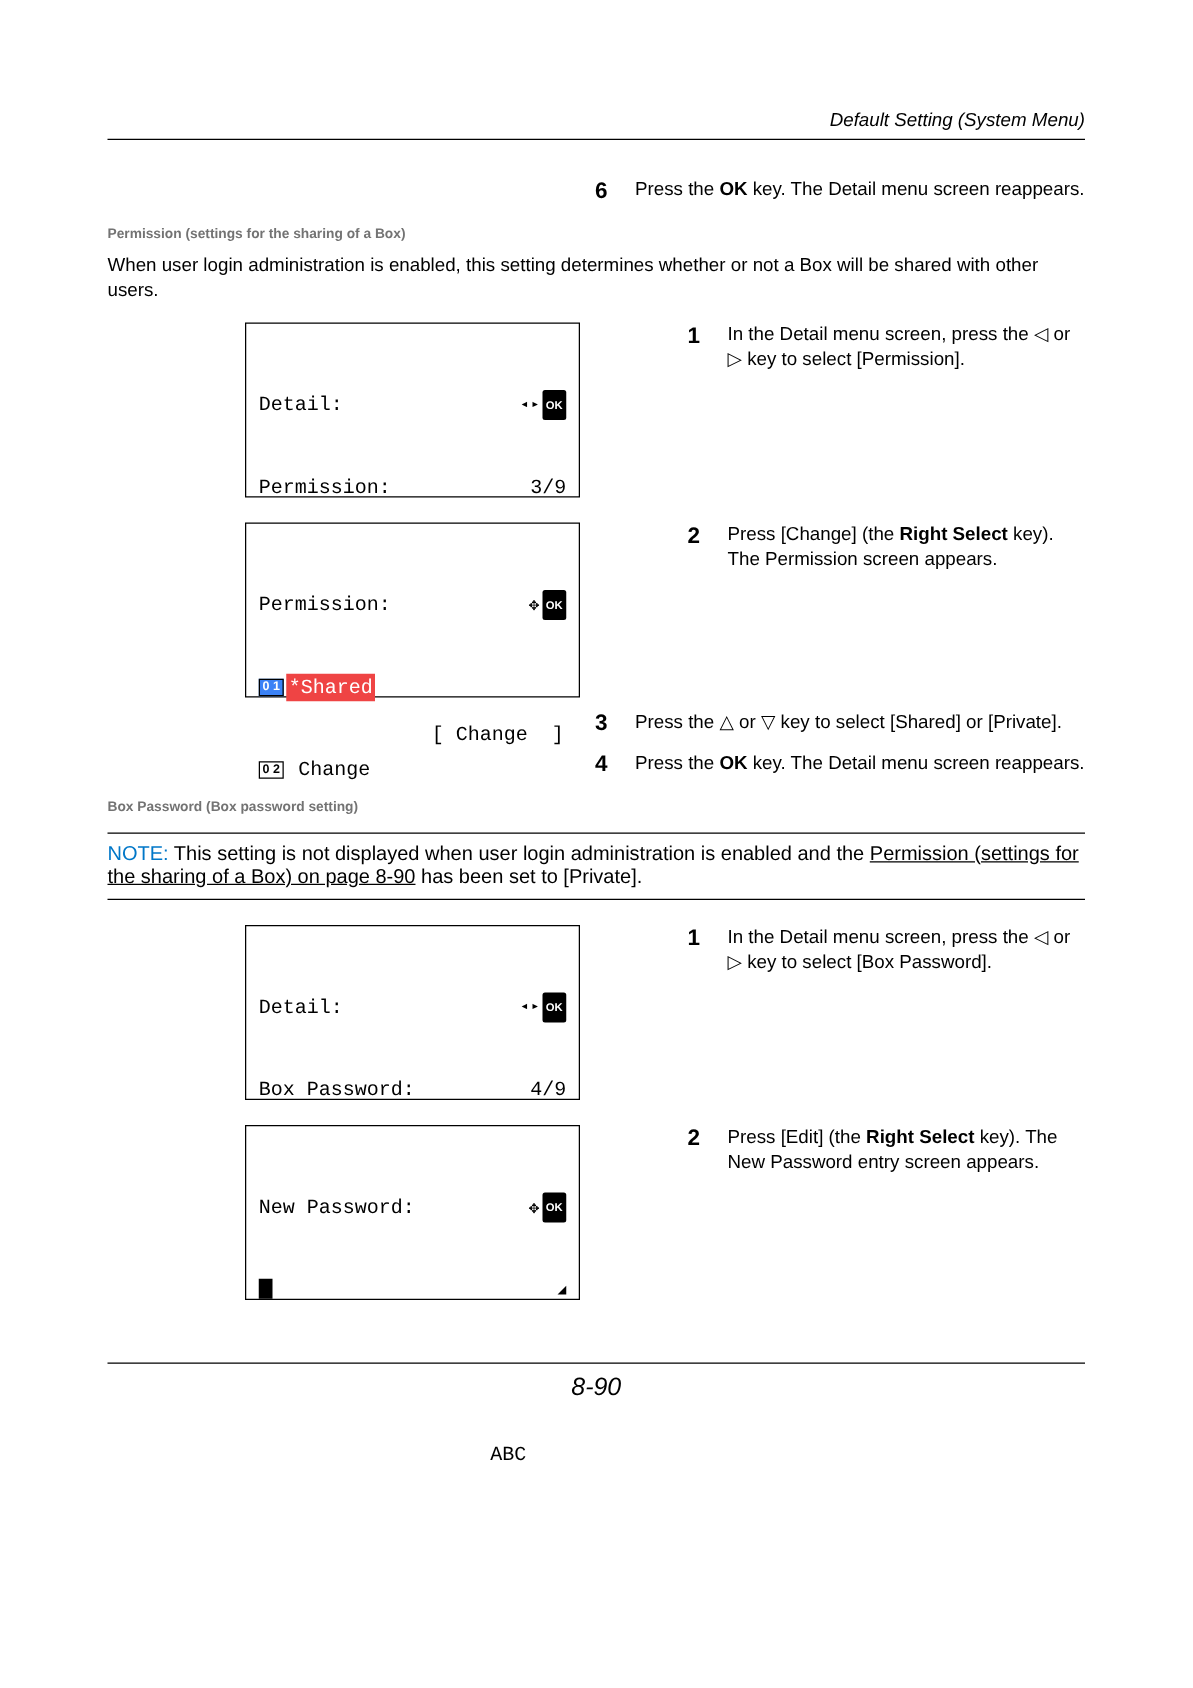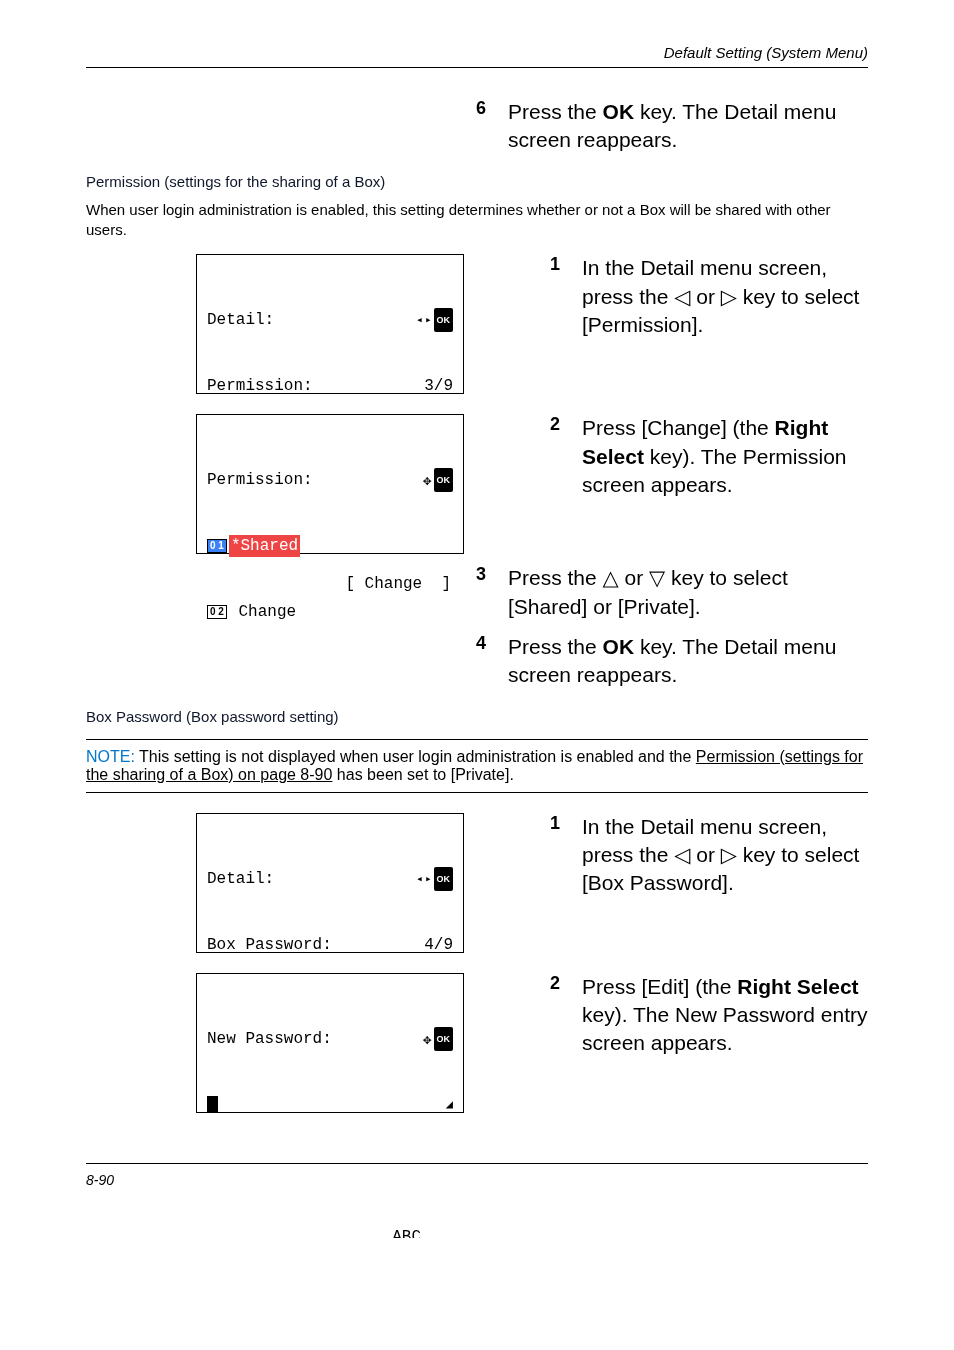--- a/index.html
+++ b/index.html
@@ -1,45 +1,45 @@
 <!DOCTYPE html>
 <html><head>
   <meta charset="utf-8">
   <style>
     * { box-sizing: border-box; margin: 0; padding: 0; }
     html, body { width: 954px; background: #fff; font-family: Arial, Helvetica, sans-serif; color: #000; }
-    .page { width: 954px; padding: 44px 86px 50px 86px; position: relative; }
+    .page { width: 954px; padding: 44px 86px 50px 86px; position: relative; margin-top: 44px; }
     .header-right { text-align: right; font-style: italic; font-size: 15px; margin-bottom: 6px; }
     .hr { border: none; border-top: 1px solid #000; margin-bottom: 30px; }
     .hr-footer { border: none; border-top: 1px solid #000; margin-top: 50px; }
-    .blue-heading { color: #0f172a; font-weight: normal; font-size: 15px; margin: 18px 0 10px 0; }
+    .blue-heading { color: #737373; font-weight: bold; font-size: 11px; margin: 18px 0 10px 0; }
     .body-text { font-size: 15px; line-height: 1.35; margin-bottom: 14px; }
     .step-row { display: flex; align-items: flex-start; gap: 14px; margin-bottom: 12px; }
     .step-num { font-weight: bold; font-size: 18px; min-width: 18px; flex-shrink: 0; }
-    .step-text { font-size: 21px; line-height: 1.35; }
+    .step-text { font-size: 15px; line-height: 1.35; }
     .step-only { padding-left: 390px; }
     .split { display: flex; align-items: flex-start; gap: 34px; margin-bottom: 10px; }
     .left-col { width: 320px; flex-shrink: 0; margin-left: 110px; }
     .right-col { flex: 1; }
     .lcd { border: 1.5px solid #000; width: 268px; height: 140px; padding: 10px 10px; font-family: "Courier New", monospace; font-size: 16px; line-height: 22px; position: relative; white-space: pre; background: #fff; }
     .lcd .line { display: flex; justify-content: space-between; align-items: center; height: 22px; }
     .lcd .indicator { display: inline-flex; align-items: center; gap: 2px; }
     .ok-badge { display: inline-block; background: #000; color: #fff; font-size: 9px; font-weight: bold; padding: 1px 3px; border-radius: 2px; font-family: Arial, sans-serif; vertical-align: middle; }
     .tri { font-size: 11px; }
     .highlight-row { display: flex; align-items: center; height: 22px; }
     .highlight-num { display: inline-block; border: 1.5px solid #000; font-size: 10px; font-weight: bold; font-family: Arial, sans-serif; padding: 0 2px; line-height: 12px; margin-right: 2px; }
     .highlight-num.inv { background: #3b82f6; color: #fff; }
     .hl-bar { display: inline-block; background: #ef4444; color: #fff; padding: 0 2px; }
     .bracket-right { text-align: right; padding-right: 2px; }
     .note-bars { border-top: 1px solid #000; border-bottom: 1px solid #000; padding: 8px 0; margin: 14px 0 20px 0; }
     .note-label { color: #0077c8; font-weight: normal; }
     .under { text-decoration: underline; }
     .cursor-block { display: inline-block; width: 11px; height: 16px; background: #000; vertical-align: middle; }
     .small-tri-down { font-size: 12px; }
-    .page-num { text-align: left; font-style: italic; font-size: 14px; margin-top: 8px; }
+    .page-num { text-align: center; font-style: italic; font-size: 20px; margin-top: 8px; }
     .diamond { display:inline-block; font-size: 14px; line-height: 1; transform: translateY(1px); }
     .gap { height: 10px; }
     .empty-line { height: 22px; }
   </style>
 </head>
 <body>
 
 <div class="page">
   <div class="header-right">Default Setting (System Menu)</div>
   <hr class="hr">

